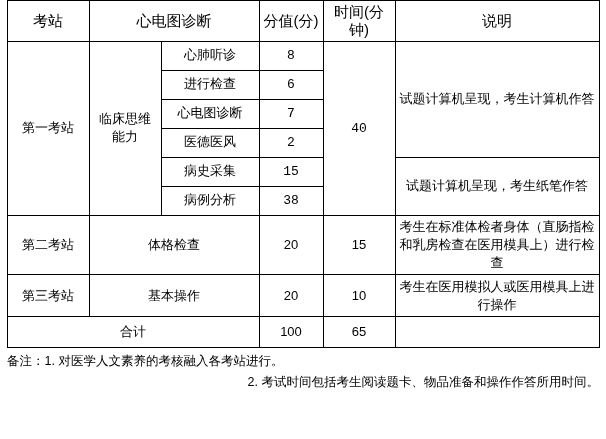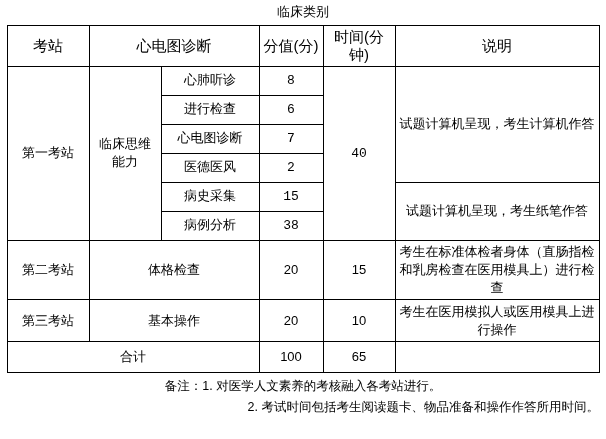--- a/index.html
+++ b/index.html
@@ -71,34 +71,32 @@
   }
   .note {
     width: 592px;
     margin: 0 auto;
     font-size: 12.5px;
     line-height: 21px;
     padding-top: 3px;
   }
   .note-line1 {
     white-space: nowrap;
-    text-align: center;
   }
   .note-line2 {
     padding-left: 26px;
     white-space: nowrap;
     text-align: right;
   }
 </style>
 </head>
 <body>
 
 <div class="page">
 
-  <div class="doc-title">临床类别</div>
 
   <table class="main">
     <colgroup>
       <col style="width:82px">
       <col style="width:72px">
       <col style="width:98px">
       <col style="width:64px">
       <col style="width:72px">
       <col style="width:204px">
     </colgroup>

